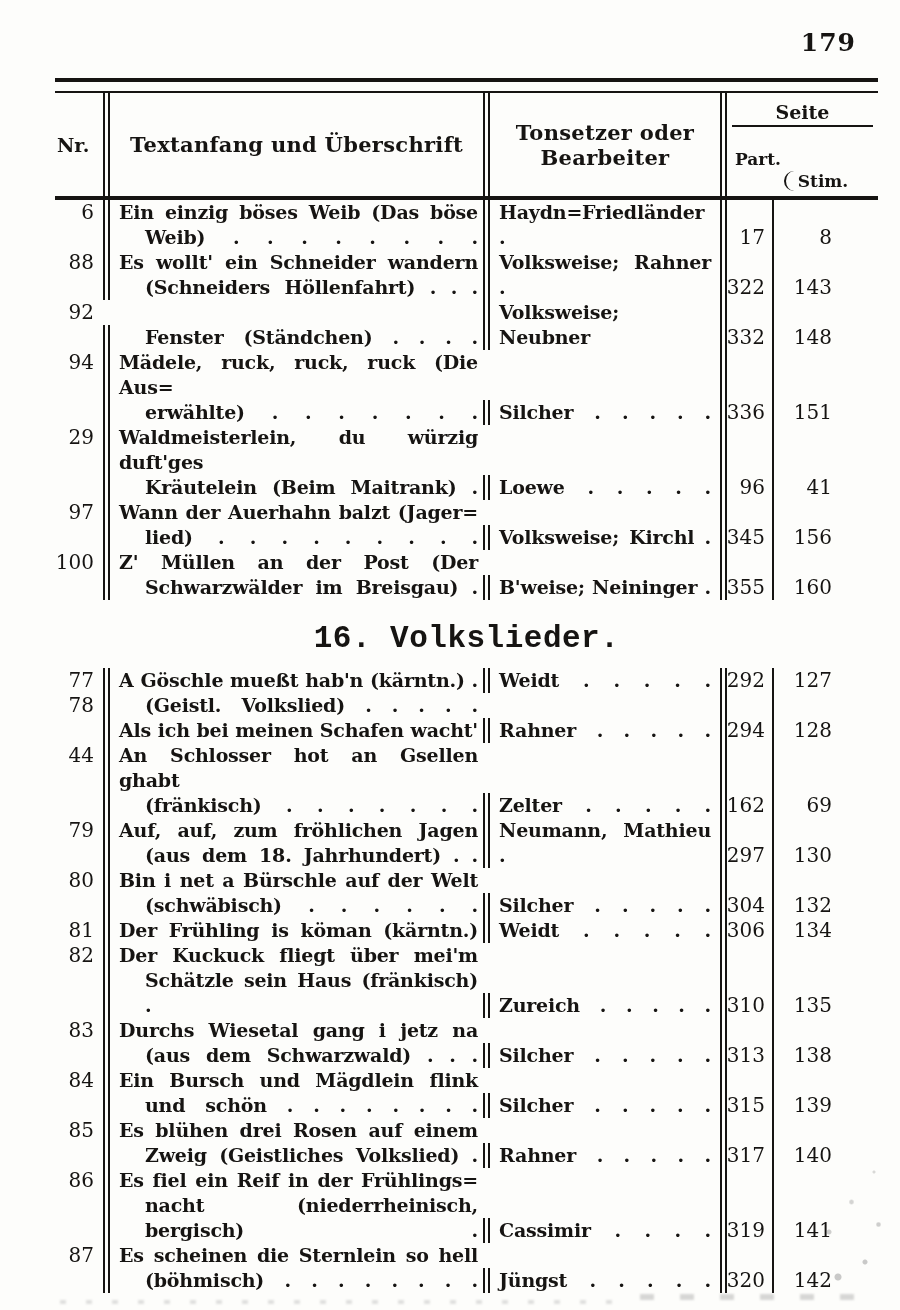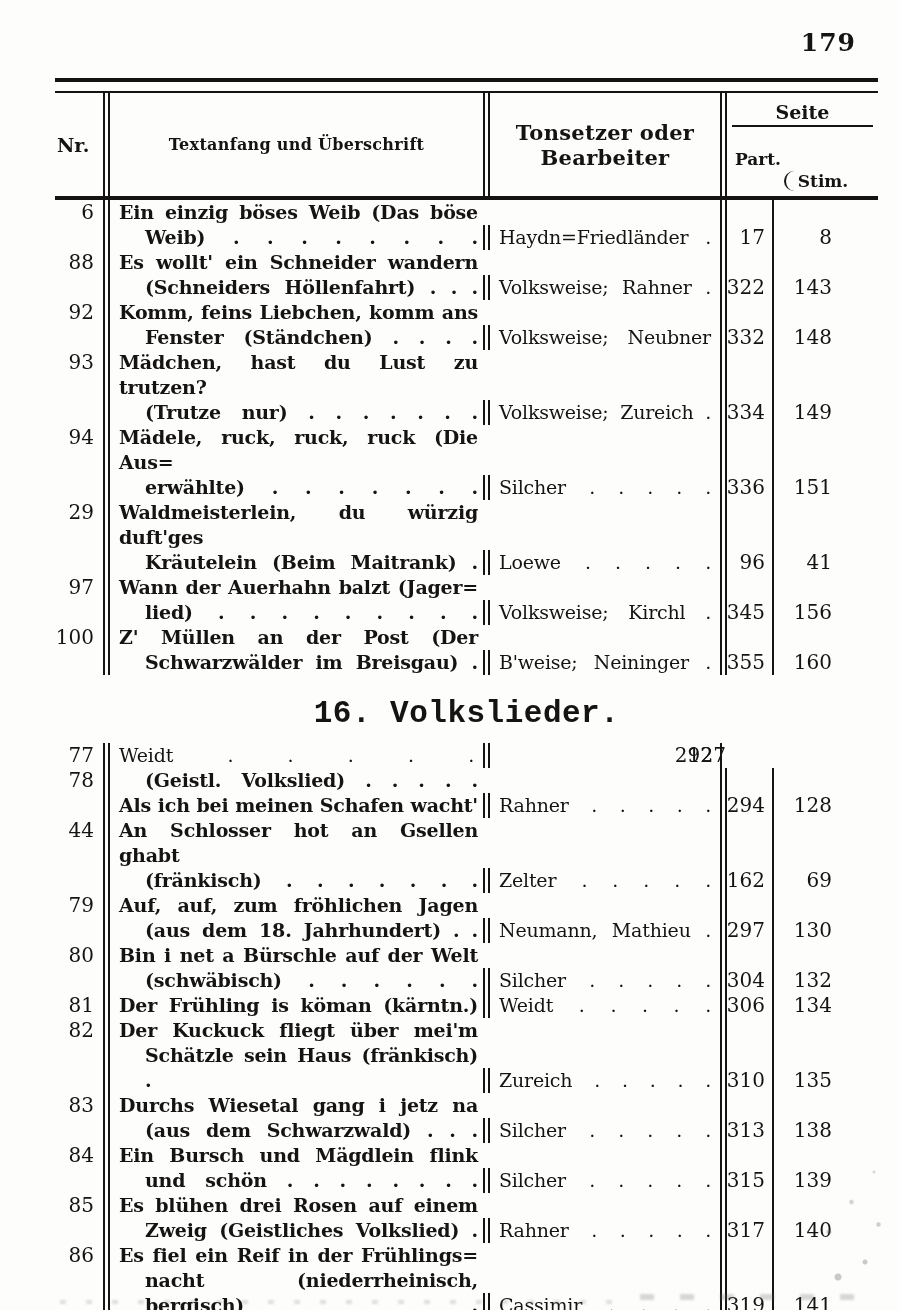--- a/index.html
+++ b/index.html
@@ -13,39 +13,39 @@
   .page-number{
     position:absolute;top:28px;right:44px;
     font-size:25px;font-weight:700;letter-spacing:1px;
   }
   .table-wrap{position:absolute;left:55px;top:78px;width:823px;}
   .top-rule{height:9px;border-top:4px solid #161412;border-bottom:2px solid #161412;}
   .grid{display:grid;grid-template-columns:48px 380px 237px 52px 106px;}
   .thead{border-bottom:4px solid #161412;min-height:58px;}
   .th{display:flex;align-items:center;justify-content:center;}
   .th-nr{font-size:19px;font-weight:700;justify-content:flex-start;padding-left:2px;}
-  .th-text{font-size:16px;font-weight:700;border-left:7px double #161412;letter-spacing:.3px;}
+  .th-text{font-size:21px;font-weight:700;border-left:7px double #161412;letter-spacing:.3px;}
   .th-comp{font-size:21px;font-weight:700;border-left:7px double #161412;
     flex-direction:column;line-height:25px;letter-spacing:.3px;}
   .th-seite{grid-column:4 / span 2;border-left:7px double #161412;display:flex;flex-direction:column;padding:5px;}
   .seite-label{font-size:19px;font-weight:700;text-align:center;height:27px;line-height:29px;
     border-bottom:2px solid #161412;}
   .seite-sub{display:grid;grid-template-columns:52px 106px;flex:1;}
   .sub-part,.sub-stim{font-size:17px;font-weight:700;display:flex;align-items:center;justify-content:center;border-radius:11px;}
   .sub-stim{border-left:2px solid #161412;padding-right:30px;margin-top:44px;}
   .tbody{}
   .trow{display:grid;grid-template-columns:48px 380px 237px 52px 106px;align-items:end;}
   .cell-nr{align-self:start;text-align:right;padding-right:9px;
     font-size:20px;line-height:25px;font-weight:400;}
   .cell-title{border-left:7px double #161412;padding:0 5px 0 9px;font-weight:700;}
   .cell-title .line{font-size:19px;line-height:25px;text-align:justify;text-align-last:justify;
     letter-spacing:-0.2px;}
   .cell-title .line.indent{padding-left:26px;}
   .cell-comp{border-left:7px double #161412;align-self:end;padding:0 9px 0 9px;
-    font-size:19px;line-height:25px;font-weight:400;text-align:justify;text-align-last:justify;
+    font-size:19px;line-height:25px;font-weight:700;text-align:justify;text-align-last:justify;
     letter-spacing:-0.2px;}
   .cell-part{border-left:7px double #161412;align-self:end;text-align:right;padding-right:7px;
     font-size:20px;line-height:25px;}
   .cell-stim{border-left:2px solid #161412;align-self:end;text-align:right;padding-right:46px;
     font-size:20px;line-height:25px;}
   .cell-part,.cell-stim{align-self:stretch;display:flex;align-items:flex-end;justify-content:flex-end;}
   .section-heading{
     text-align:center;font-size:31px;font-weight:700;letter-spacing:.5px;
     margin:21px 0 12px 0;
     font-family:Liberation Mono, monospace;
@@ -117,38 +117,27 @@
             <div class="line">Es wollt' ein Schneider wandern</div>
             <div class="line indent">(Schneiders Höllenfahrt) . . .</div>
           </div>
           <div class="cell-comp">Volksweise; Rahner .</div>
           <div class="cell-part">322</div>
           <div class="cell-stim">143</div>
         </div>
         <div class="trow">
           <div class="cell-nr">92</div>
           <div class="cell-title">
-            <div class="line">Komm, feins Liebchen, komm ans</div>
             <div class="line indent">Fenster (Ständchen) . . . .</div>
           </div>
           <div class="cell-comp">Volksweise; Neubner</div>
           <div class="cell-part">332</div>
           <div class="cell-stim">148</div>
         </div>
         <div class="trow">
-          <div class="cell-nr">93</div>
-          <div class="cell-title">
-            <div class="line">Mädchen, hast du Lust zu trutzen?</div>
-            <div class="line indent">(Trutze nur) . . . . . . .</div>
-          </div>
-          <div class="cell-comp">Volksweise; Zureich .</div>
-          <div class="cell-part">334</div>
-          <div class="cell-stim">149</div>
-        </div>
-        <div class="trow">
           <div class="cell-nr">94</div>
           <div class="cell-title">
             <div class="line">Mädele, ruck, ruck, ruck (Die Aus=</div>
             <div class="line indent">erwählte) . . . . . . .</div>
           </div>
           <div class="cell-comp">Silcher . . . . .</div>
           <div class="cell-part">336</div>
           <div class="cell-stim">151</div>
         </div>
         <div class="trow">
@@ -181,20 +170,23 @@
           <div class="cell-part">355</div>
           <div class="cell-stim">160</div>
         </div>
       </div>
 
     <div class="section-heading">16. Volkslieder.</div>
 
     <div id="section-1" class="tbody">
         <div class="trow">
           <div class="cell-nr">77</div>
+          <div class="cell-title">
+            <div class="line">A Göschle mueßt hab'n (kärntn.) .</div>
+          </div>
           <div class="cell-comp">Weidt . . . . .</div>
           <div class="cell-part">292</div>
           <div class="cell-stim">127</div>
         </div>
         <div class="trow">
           <div class="cell-nr">78</div>
           <div class="cell-title">
             <div class="line indent">(Geistl. Volkslied) . . . . .</div>
             <div class="line">Als ich bei meinen Schafen wacht'</div>
           </div>

